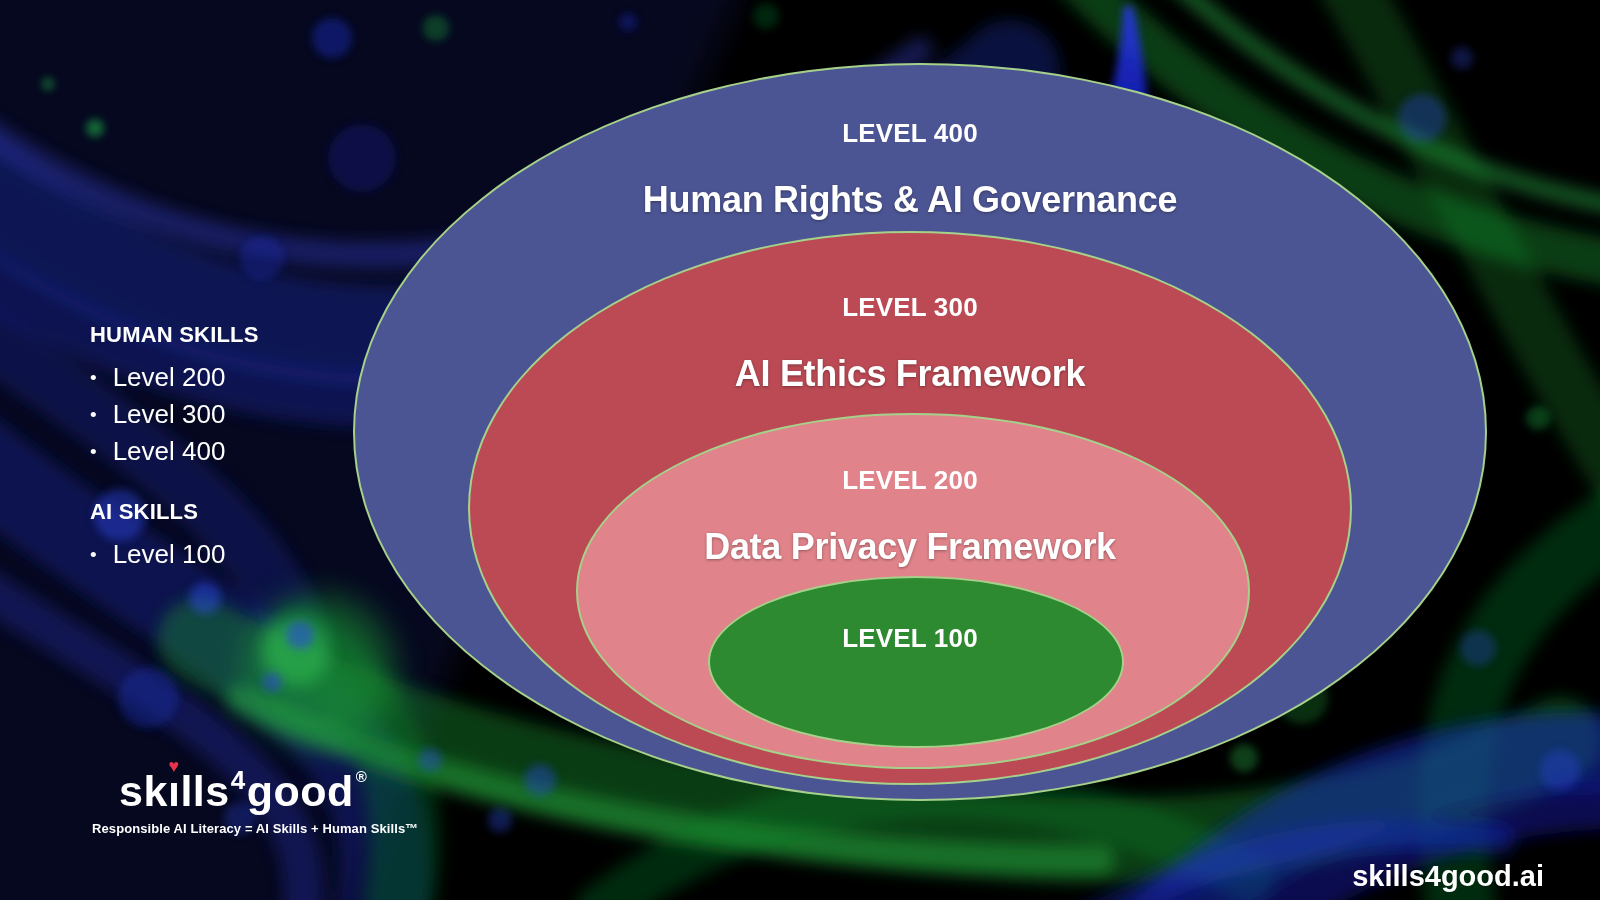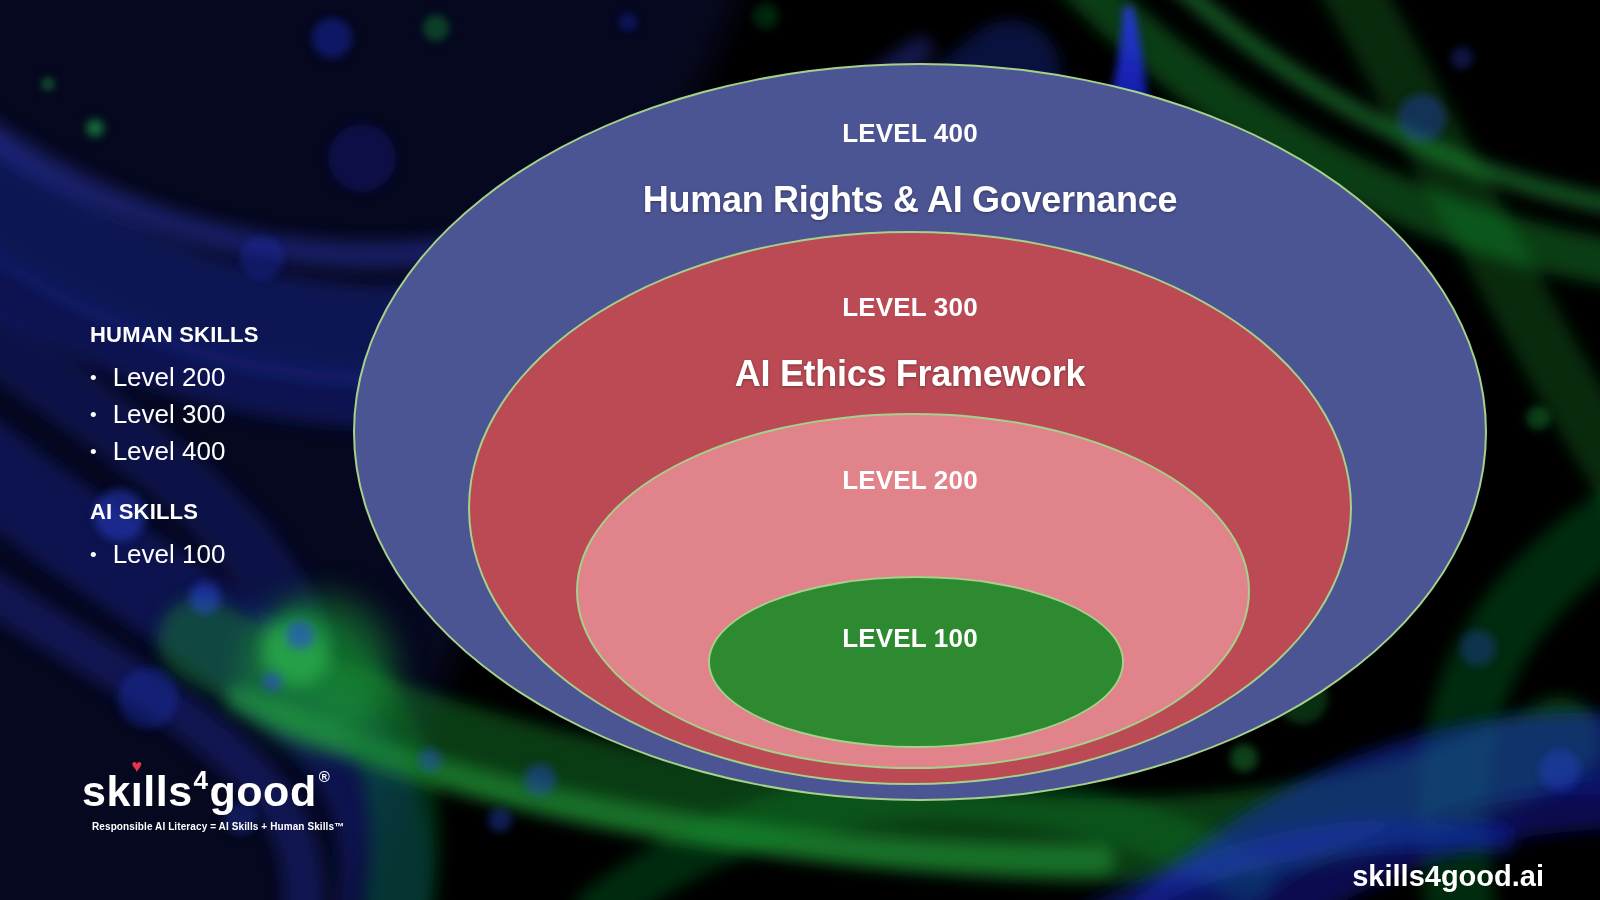--- a/index.html
+++ b/index.html
@@ -30,21 +30,21 @@
   .legend li{display:flex;align-items:baseline;gap:16px;font-size:26px;line-height:35px;}
   .legend .bullet{font-size:19px;position:relative;top:-2px;}
   .legend-heading.ai{margin-top:24px;}
   
   .brand{position:absolute;left:68px;top:770px;z-index:2;line-height:1;text-align:center;}
   .logo{font-size:43px;font-weight:700;letter-spacing:0.5px;white-space:nowrap;}
   .iheart{position:relative;display:inline-block;}
   .heart{position:absolute;left:50%;transform:translateX(-50%);top:-13px;font-size:18px;line-height:1;}
   .four{font-size:26px;position:relative;top:-17px;margin:0 1px;}
   .reg{font-size:15px;position:relative;top:-24px;margin-left:2px;}
-  .tagline{font-size:10px;font-weight:700;margin-top:9px;letter-spacing:0.1px;padding-left:24px;}
+  .tagline{font-size:13px;font-weight:700;margin-top:9px;letter-spacing:0.1px;padding-left:24px;}
   .website{position:absolute;right:56px;top:860px;z-index:2;font-size:29px;font-weight:700;}
 </style>
 </head>
 <body>
 
 <div class="stage">
 
   <svg class="bg" width="1600" height="900" viewBox="0 0 1600 900">
     <defs>
       <filter id="b4" x="-60%" y="-60%" width="220%" height="220%">
@@ -162,20 +162,21 @@
     <div class="lvl-label l400">
       <div class="lvl">LEVEL 400</div>
       <div class="ttl">Human Rights &amp; AI Governance</div>
     </div>
     <div class="lvl-label l300">
       <div class="lvl">LEVEL 300</div>
       <div class="ttl">AI Ethics Framework</div>
     </div>
     <div class="lvl-label l200">
       <div class="lvl">LEVEL 200</div>
+      <div class="ttl">Data Privacy Framework</div>
     </div>
     <div class="lvl-label l100">
       <div class="lvl">LEVEL 100</div>
     </div>
   </div>
 
   <div class="brand">
     <div class="logo">
       <span>sk</span><span class="iheart"><span>ı</span><span class="heart" style="color: rgb(232, 51, 74);">♥</span></span><span>lls</span><span class="four">4</span><span>good</span><span class="reg">®</span>
     </div>

